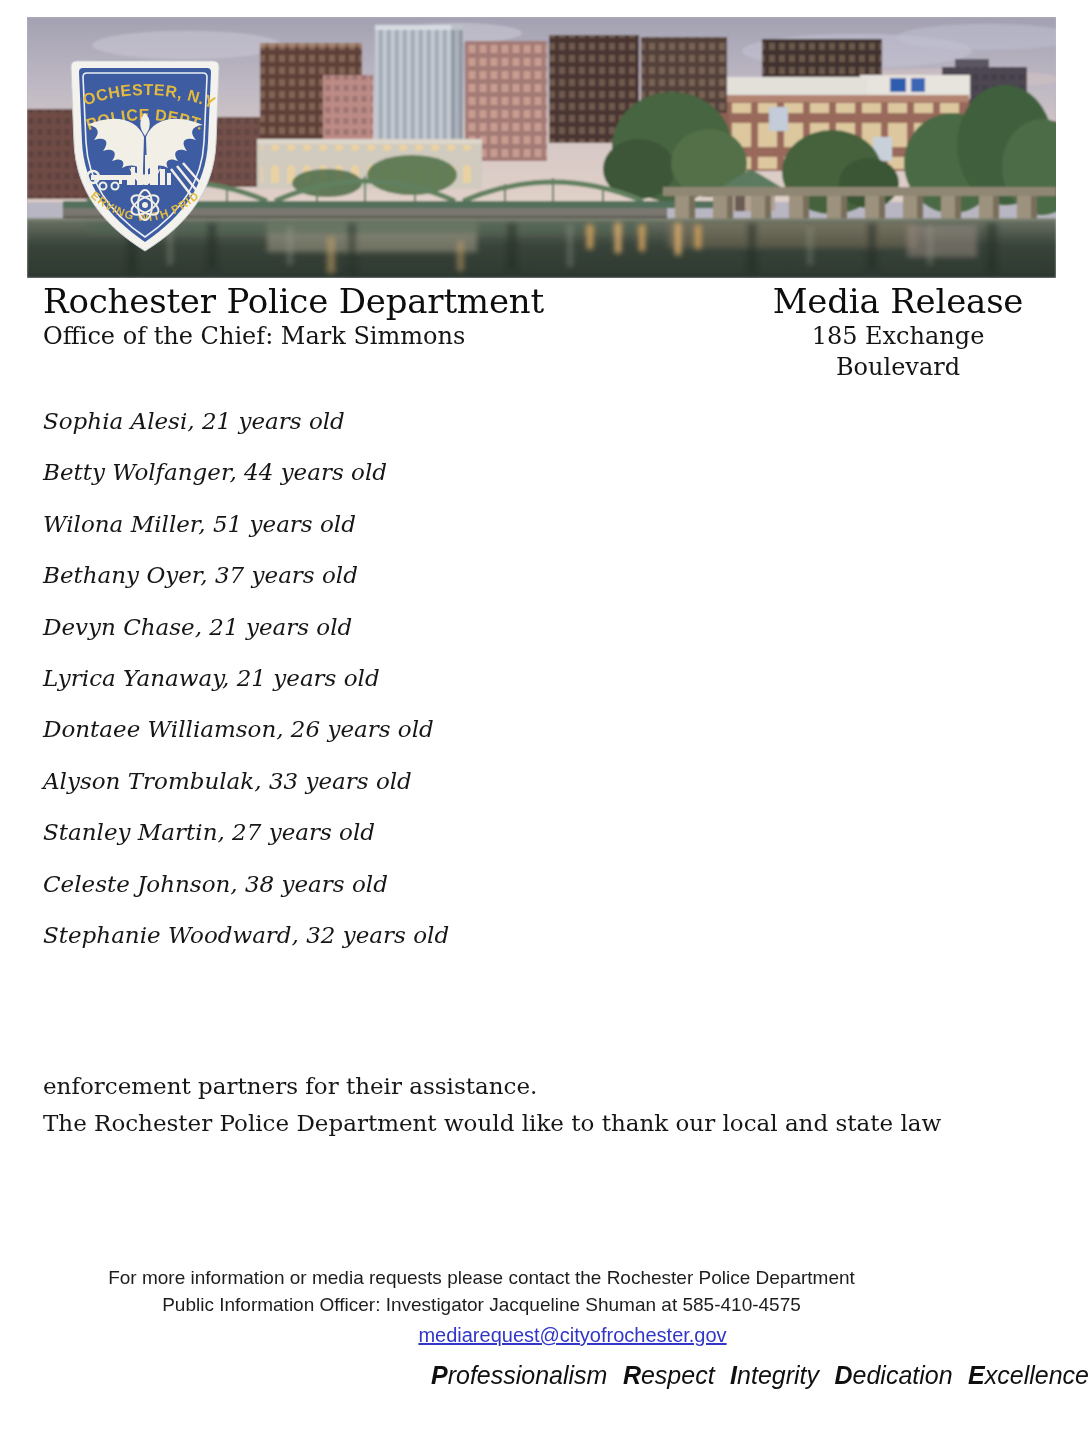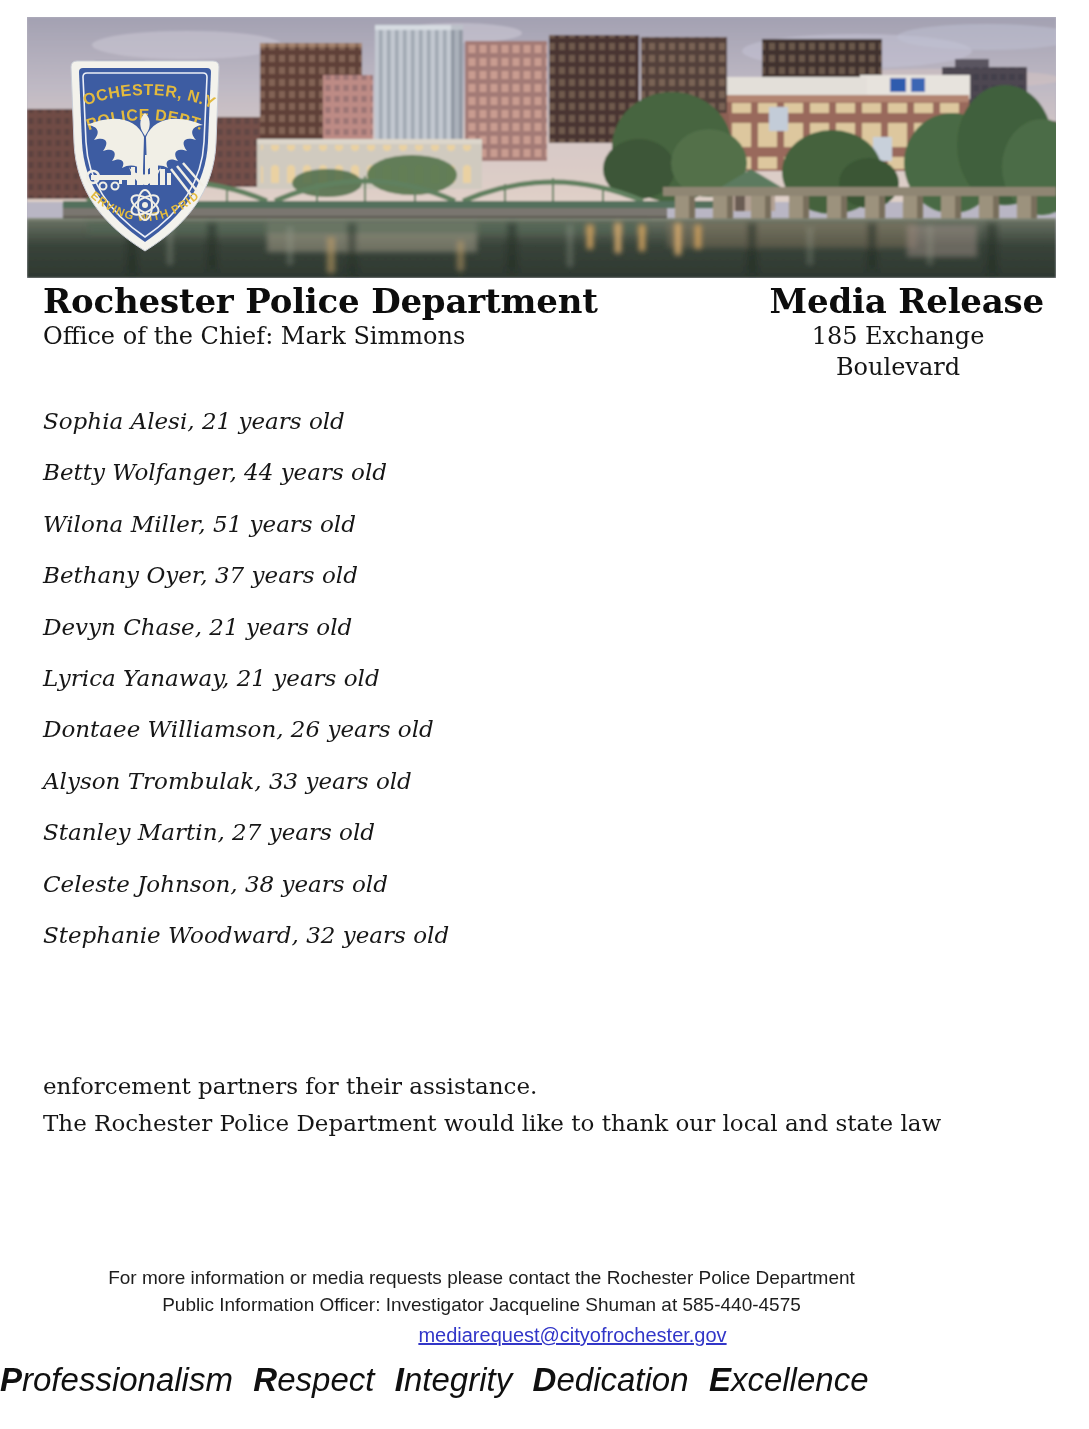--- a/index.html
+++ b/index.html
@@ -7,39 +7,39 @@
         font-family:"DejaVu Serif", serif;color:#1b1b1b;}
 
   
   .photo{position:absolute;left:27px;top:17px;width:1029px;height:261px;overflow:hidden;background:#b9b6c4;}
   .photo svg.scene{position:absolute;left:0;top:0;width:100%;height:100%;display:block;}
   .badge{position:absolute;left:30px;top:38px;width:176px;height:200px;}
 
   
   .mast-left{position:absolute;left:43px;top:281px;text-align:left;}
   .mast-right{position:absolute;left:752px;top:281px;width:292px;text-align:center;}
-  .org-title{font-size:34px;font-weight:bold;line-height:40px;letter-spacing:-0.2px;color:#0d0d0d;text-align:right;}
+  .org-title{font-size:34px;font-weight:normal;line-height:40px;letter-spacing:-0.2px;color:#0d0d0d;}
   .org-sub{font-size:24px;line-height:31px;color:#141414;}
 
   
   .names{position:absolute;left:43px;top:396px;width:700px;}
   .names p{margin:0;font-size:23px;line-height:51.4px;white-space:nowrap;color:#161616;font-style:italic;}
 
   
   .thanks{position:absolute;left:43px;top:1068px;width:920px;font-size:23px;line-height:37px;color:#161616;}
   .thanks span{display:block;}
 
   
   .footer-info{position:absolute;left:0;top:1264px;width:963px;text-align:center;
                font-family:"Liberation Sans", sans-serif;font-size:19px;line-height:27px;color:#1d1d1d;}
   .footer-link{position:absolute;left:0;top:1324px;width:1089px;text-align:center;
                font-family:"Liberation Sans", sans-serif;font-size:20px;padding-left:28px;}
   .footer-link a{color:#3236c8;text-decoration:underline;cursor:pointer;}
-  .motto{position:absolute;left:0;top:1361px;width:1089px;text-align:left;font-style:italic;
-         font-family:"Liberation Sans", sans-serif;font-size:33px;color:#101010;}
+  .motto{position:absolute;left:0;top:1361px;width:1089px;text-align:right;font-style:italic;
+         font-family:"Liberation Sans", sans-serif;font-size:25px;color:#101010;}
   .motto .mw + .mw{margin-left:0.34em;}
   .motto b{font-weight:bold;}
 </style>
 </head>
 <body>
 
 <div class="page">
 
   <div class="photo">
     <svg class="scene" viewBox="0 0 1029 261" preserveAspectRatio="none">
@@ -326,21 +326,21 @@
     <p>Stephanie Woodward, 32 years old</p>
   </div>
 
   <div class="thanks">
     <span>enforcement partners for their assistance.</span>
     <span>The Rochester Police Department would like to thank our local and state law</span>
   </div>
 
   <div class="footer-info">
     <div>For more information or media requests please contact the Rochester Police Department</div>
-    <div>Public Information Officer: Investigator Jacqueline Shuman at 585-440-4575</div>
+    <div>Public Information Officer: Investigator Jacqueline Shuman at 585-410-4575</div>
   </div>
   <div class="footer-link">
     <a>mediarequest@cityofrochester.gov</a>
   </div>
   <div class="motto">
     <span class="mw"><b>P</b><span>rofessionalism</span></span>
     <span class="mw"><b>R</b><span>espect</span></span>
     <span class="mw"><b>I</b><span>ntegrity</span></span>
     <span class="mw"><b>D</b><span>edication</span></span>
     <span class="mw"><b>E</b><span>xcellence</span></span>

